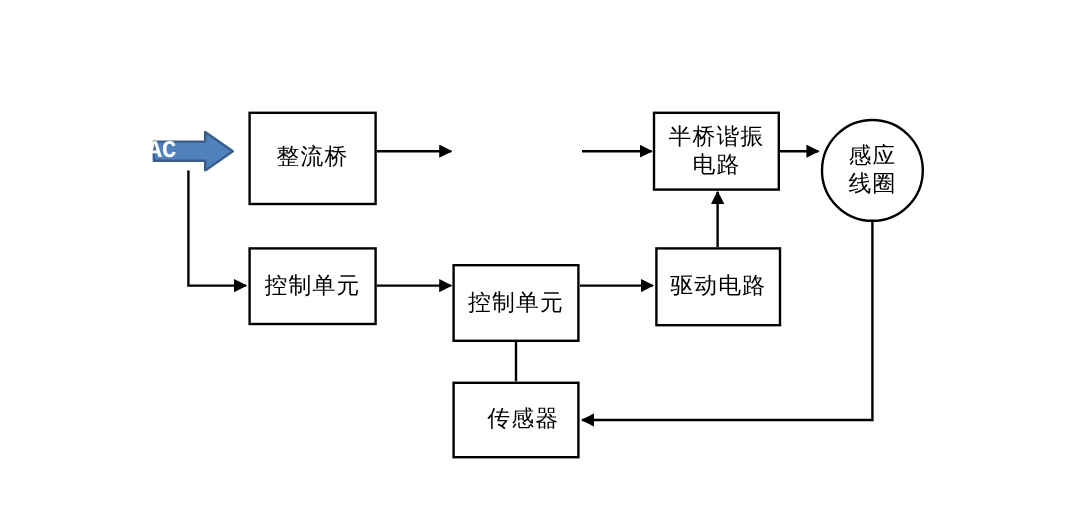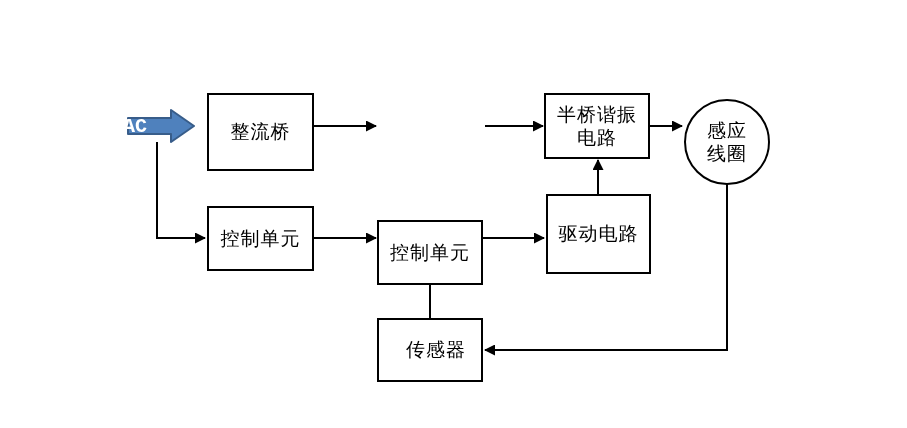--- a/index.html
+++ b/index.html
@@ -38,21 +38,21 @@
   .node.circle {
     border-radius: 50%;
   }
   
   #n-rectifier   { left: 207px; top:  93px; width: 107px; height: 78px; }
   #n-filter      { left: 377px; top:  93px; width: 108px; height: 66px; }
   #n-halfbridge  { left: 544px; top:  93px; width: 106px; height: 66px; }
   #n-coil        { left: 684px; top:  99px; width:  86px; height: 86px; }
   #n-auxpower    { left: 207px; top: 206px; width: 107px; height: 65px; }
   #n-control     { left: 377px; top: 220px; width: 106px; height: 65px; }
-  #n-drive       { left: 546px; top: 194px; width: 105px; height: 80px; }
+  #n-drive       { left: 546px; top: 206px; width: 105px; height: 66px; }
   #n-sensor      { left: 377px; top: 318px; width: 106px; height: 64px; padding-left: 12px; }
 
   #ac-arrow-shape {
     position: absolute;
     left: 127px; top: 109px;
     width: 69px; height: 34px;
   }
   #ac-label {
     position: absolute;
     left: 112px; top: 110px;

